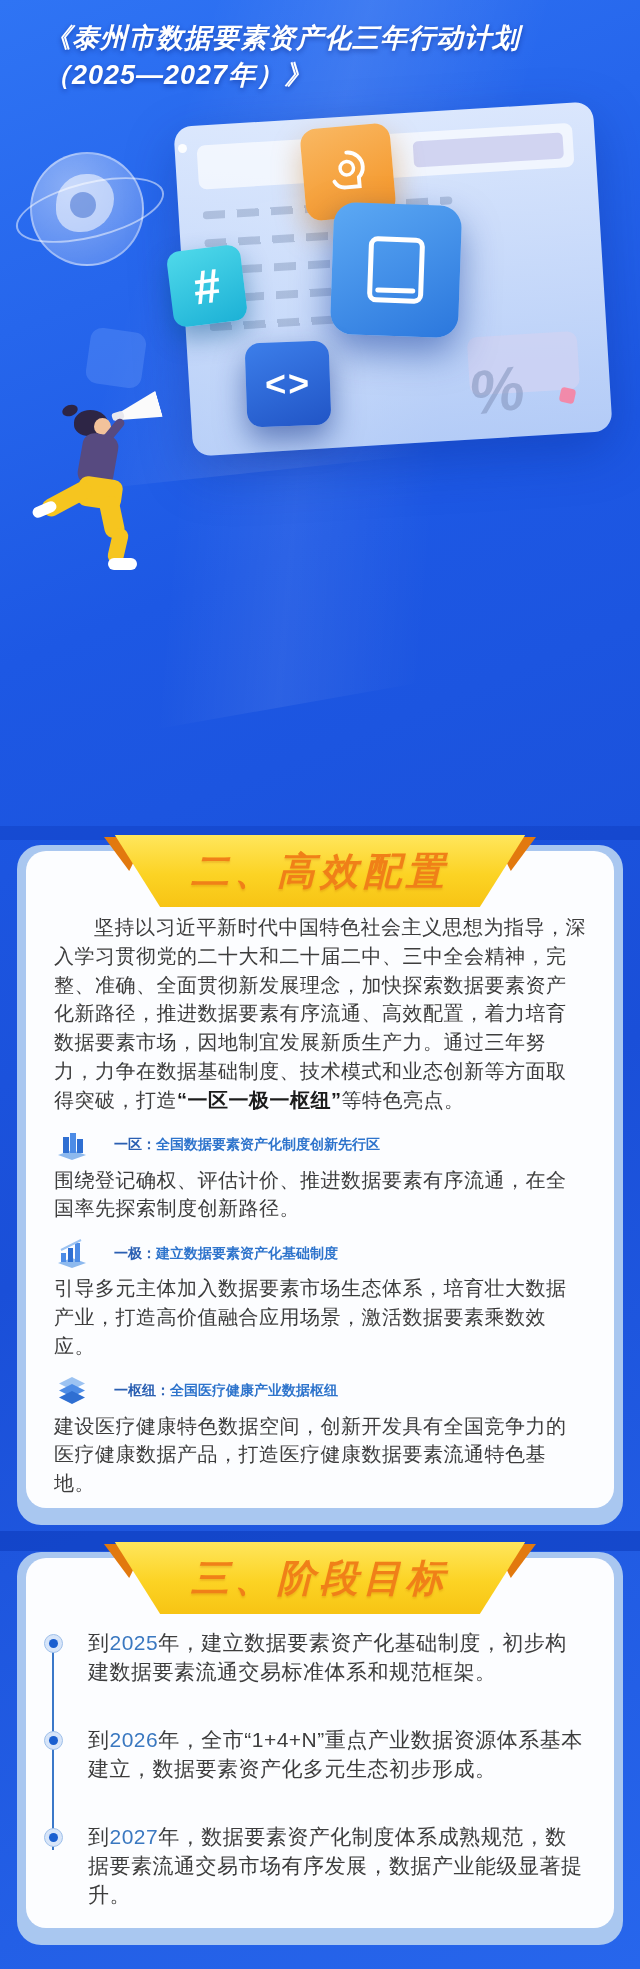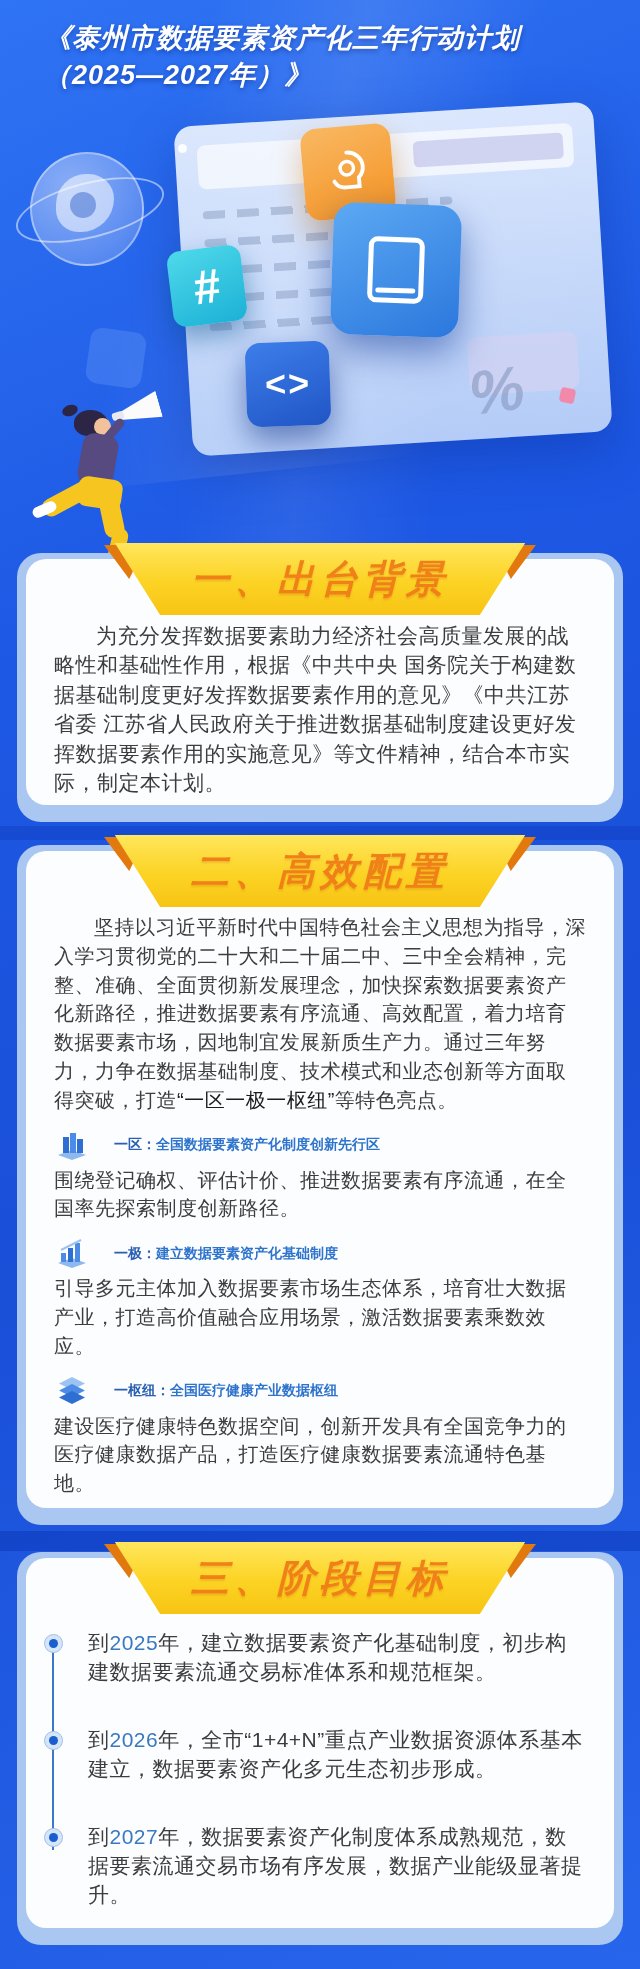--- a/index.html
+++ b/index.html
@@ -106,21 +106,21 @@
     clip-path:polygon(2.5% 0,97.5% 0,87% 100%,13% 100%);}
   .banner-text{position:absolute;inset:0;display:flex;align-items:center;justify-content:center;
     font-size:38px;font-weight:900;font-style:italic;color:#f08018;letter-spacing:5px;
     text-shadow:0 2px 2px rgba(190,90,0,0.22);}
 
   .body-text{font-size:21px;line-height:1.4;color:#3d3d3d;letter-spacing:0.5px;}
   .indent{text-indent:2em;}
   .card1 .card-inner{padding:62px 28px 0;}
   .card2 .card-inner{padding:62px 28px 0;}
   .card2 .body-text{font-size:20px;line-height:1.44;}
-  .hl{font-weight:normal;color:#1c1c1c;}
+  .hl{font-weight:bold;color:#1c1c1c;}
 
   .subsec{margin-top:15px;}
   .subsec-head{display:flex;align-items:center;gap:24px;font-size:14px;font-weight:bold;line-height:1.3;margin-top:12px;}
   .subsec-head .ss-icon{width:36px;height:30px;flex:none;}
   .ss-label{color:#2a5fb2;}
   .ss-title{color:#2e74cc;}
   .subsec-body{margin-top:6px;}
 
   .card3 .card-inner{padding:70px 26px 12px 18px;}
   .timeline{position:relative;}
@@ -198,31 +198,20 @@
       <div class="p-torso"></div>
       <div class="p-hip"></div>
       <div class="p-legback"></div>
       <div class="p-shoeback"></div>
       <div class="p-thigh"></div>
       <div class="p-shin"></div>
       <div class="p-shoefront"></div>
     </div>
   </div>
 
-  <div class="card card1">
-    <div class="banner">
-      <div class="fold l"></div>
-      <div class="fold r"></div>
-      <div class="ribbon"></div>
-      <div class="banner-text">一、出台背景</div>
-    </div>
-    <div class="card-inner">
-      <p class="body-text indent">为充分发挥数据要素助力经济社会高质量发展的战略性和基础性作用，根据《中共中央 国务院关于构建数据基础制度更好发挥数据要素作用的意见》《中共江苏省委 江苏省人民政府关于推进数据基础制度建设更好发挥数据要素作用的实施意见》等文件精神，结合本市实际，制定本计划。</p>
-    </div>
-  </div>
 
   <div class="card card2">
     <div class="banner">
       <div class="fold l"></div>
       <div class="fold r"></div>
       <div class="ribbon"></div>
       <div class="banner-text">二、高效配置</div>
     </div>
     <div class="card-inner">
       <p class="body-text indent"><span>坚持以习近平新时代中国特色社会主义思想为指导，深入学习贯彻党的二十大和二十届二中、三中全会精神，完整、准确、全面贯彻新发展理念，加快探索数据要素资产化新路径，推进数据要素有序流通、高效配置，着力培育数据要素市场，因地制宜发展新质生产力。通过三年努力，力争在数据基础制度、技术模式和业态创新等方面取得突破，打造</span><span class="hl">“一区一极一枢纽”</span><span>等特色亮点。</span></p>

